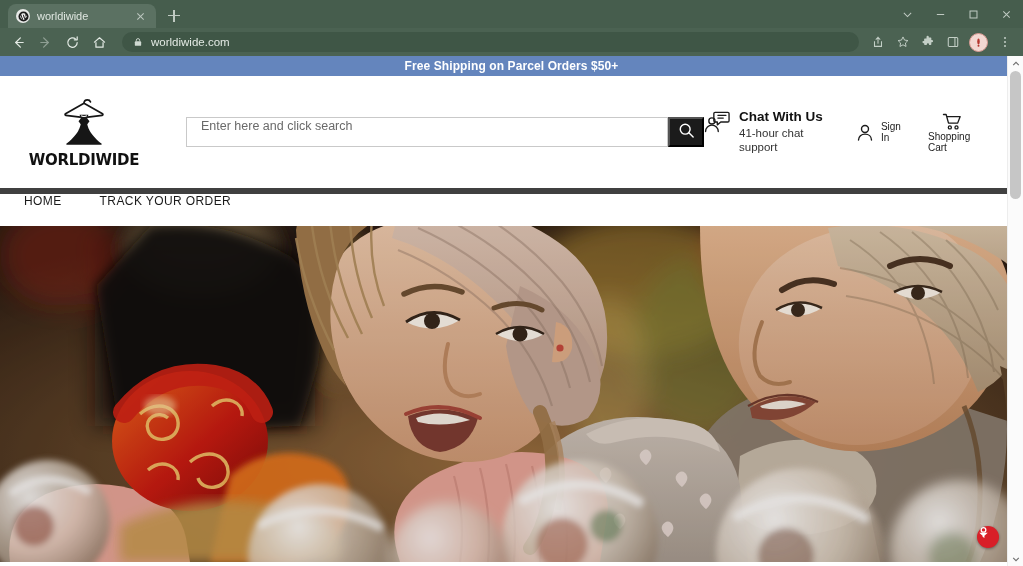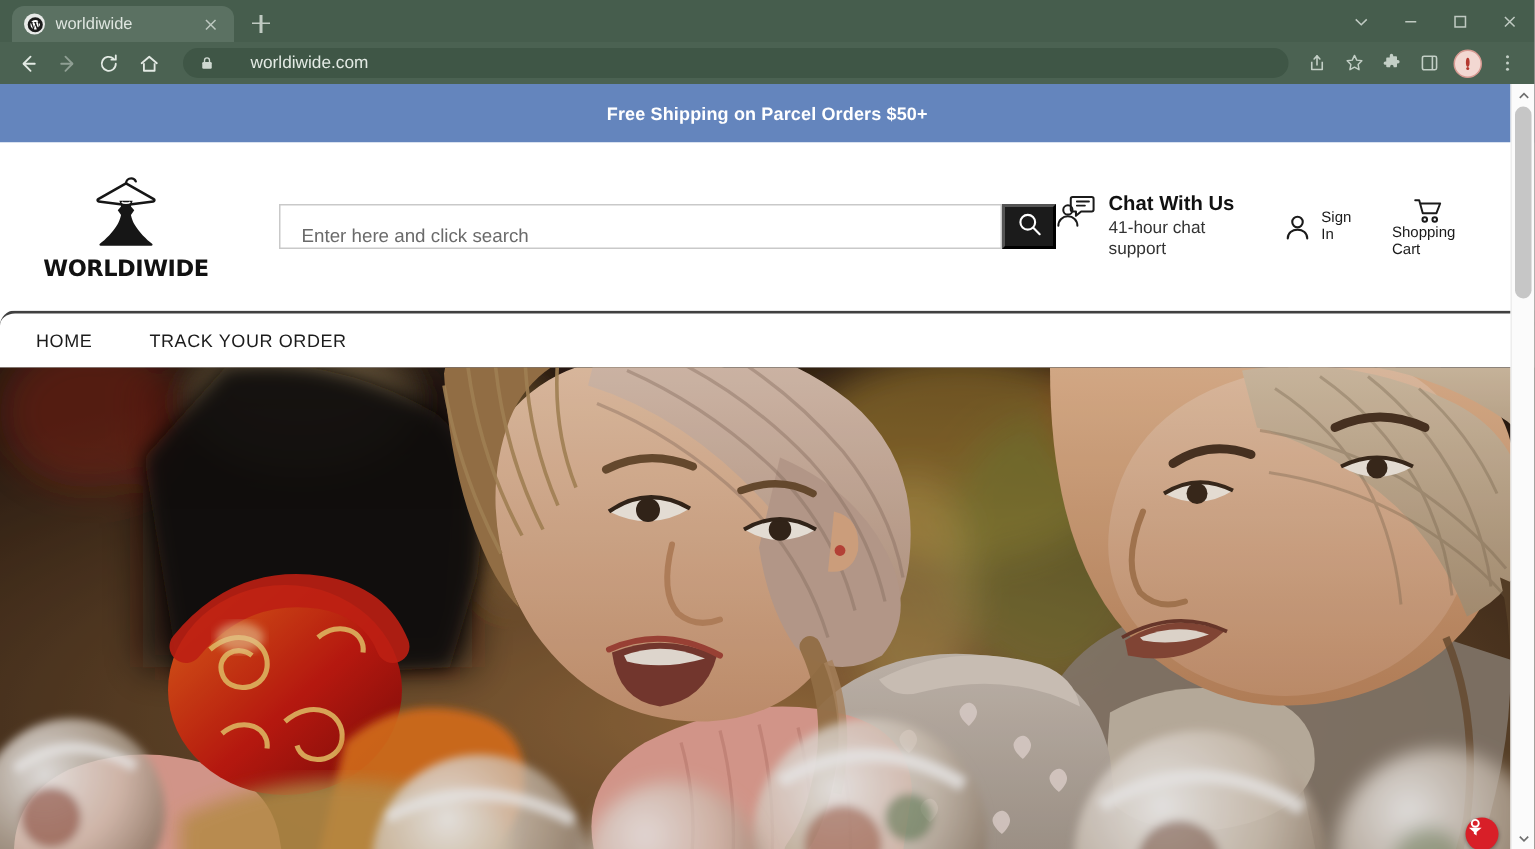--- a/index.html
+++ b/index.html
@@ -34,65 +34,65 @@
   .wc{width:33px;height:28px;display:flex;align-items:center;justify-content:center;opacity:.8;}
   .wc svg{display:block;}
 
   
   .toolbar{height:28px;background:#4b6252;display:flex;align-items:center;padding:0 6px;position:relative;}
   .nav-btn{width:24px;height:24px;display:flex;align-items:center;justify-content:center;margin-right:3px;}
   .nav-btn svg{display:block;}
   .nav-btn.dim{opacity:.45;}
   .omnibox{
     flex:1;height:20px;background:#3f5646;border-radius:11px;display:flex;align-items:center;
-    padding:0 11px;margin:0 6px 0 8px;box-sizing:border-box;max-width:740px;gap:16px;
+    padding:0 11px;margin:0 6px 0 8px;box-sizing:border-box;max-width:740px;
   }
   .omni-lock{margin-right:8px;display:flex;}
   .omni-url{font-size:11.5px;color:#e3eae4;white-space:nowrap;}
   .toolbar-right{margin-left:auto;display:flex;align-items:center;}
   .tb-icon{width:25px;height:24px;display:flex;align-items:center;justify-content:center;opacity:.85;}
   .avatar{width:17px;height:17px;border-radius:50%;background:#f3d8d2;border:1.2px solid #d89a92;
           display:flex;align-items:center;justify-content:center;margin:0 4px;}
 
   
   .viewport{position:absolute;left:0;top:56px;width:1023px;height:510px;background:#fff;overflow:hidden;}
 
-  .promo{height:39px;background:#6485bd;display:flex;align-items:center;justify-content:center;}
+  .promo{height:20px;background:#6485bd;display:flex;align-items:center;justify-content:center;}
   .promo-text{font-size:12px;color:#ffffff;font-weight:bold;letter-spacing:.1px;}
 
   .sitehead{height:112px;background:#fff;display:flex;align-items:center;padding:0 22px 0 24px;box-sizing:border-box;}
 
   .logo{width:120px;flex:0 0 auto;display:flex;flex-direction:column;align-items:center;justify-content:center;}
   .logo svg{display:block;}
   .logo-word{font-size:15px;font-weight:bold;letter-spacing:-0.3px;color:#111;margin-top:-3px;
              font-family:"DejaVu Sans", sans-serif;}
 
   .searchwrap{display:flex;align-items:center;margin-left:42px;}
   .searchbox{
     width:482px;height:30px;border:1px solid #c9c9c9;box-sizing:border-box;background:#fff;
-    display:flex;align-items:flex-end;padding:0 12px;
+    display:flex;align-items:flex-start;padding:0 12px;
   }
   .searchbox input{
     border:0;outline:0;width:100%;font-size:12.5px;color:#333;background:transparent;
     font-family:"Liberation Sans", sans-serif;
   }
   .searchbox input::placeholder{color:#6a6a6a;}
   .searchbtn{width:36px;height:30px;background:#1b1b1b;display:flex;align-items:center;justify-content:center;}
 
   .headright{margin-left:auto;display:flex;align-items:center;}
   .chat{display:flex;align-items:flex-start;margin-right:26px;}
   .chat-ico{margin-right:8px;display:flex;}
   .chat-t1{font-size:13.5px;font-weight:bold;color:#111;line-height:1.25;}
   .chat-t2{font-size:11.5px;color:#333;line-height:1.25;}
   .hlink{display:flex;align-items:center;margin-right:22px;}
   .hlink:last-child{margin-right:16px;flex-direction:column;}
   .hlink-ico{margin-right:7px;display:flex;}
   .hlink-txt{font-size:10px;color:#1b1b1b;}
 
-  .navbar{height:38px;border-top:2px solid #404040;display:flex;align-items:center;padding:0 24px;box-sizing:border-box;border-radius:10px;}
+  .navbar{height:38px;border-top:6px solid #404040;display:flex;padding:0 24px;box-sizing:border-box;}
   .navlink{font-size:12px;color:#1b1b1b;letter-spacing:.4px;margin-right:38px;}
 
   
   .hero{position:relative;height:336px;overflow:hidden;background:#2a1d14;}
   .hero svg{position:absolute;left:0;top:0;}
 
   .fab{
     position:absolute;right:24px;bottom:14px;width:22px;height:22px;border-radius:50%;
     background:#d81f28;display:flex;align-items:center;justify-content:center;
     box-shadow:0 1px 3px rgba(0,0,0,.4);

